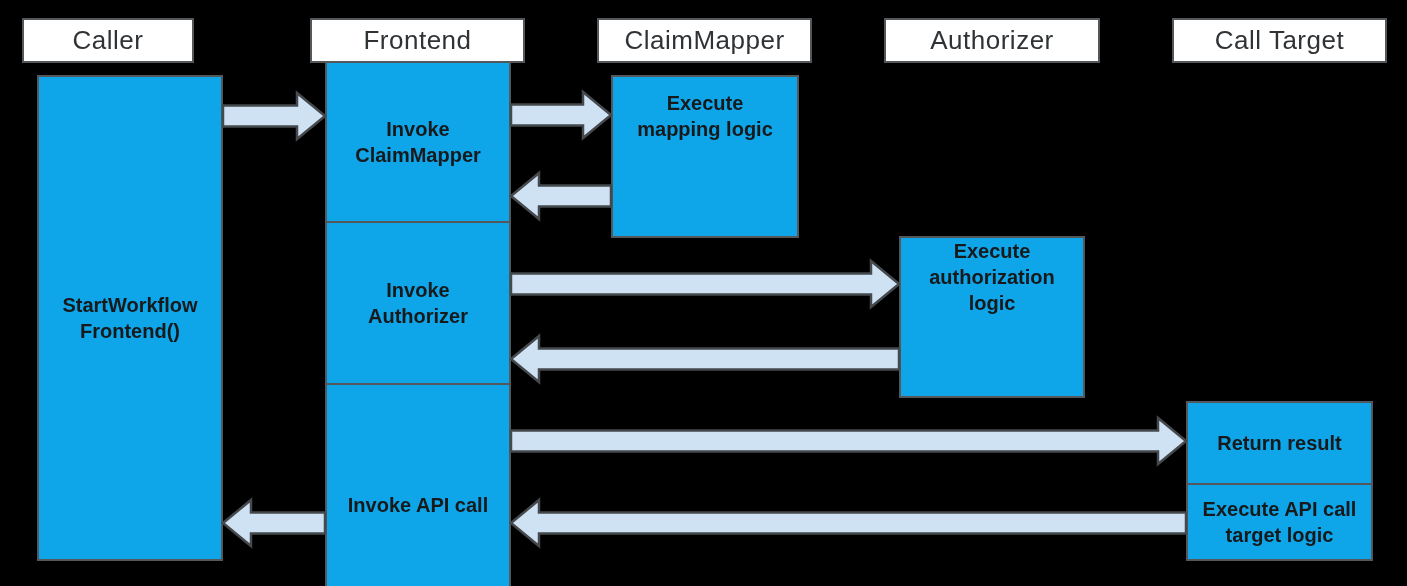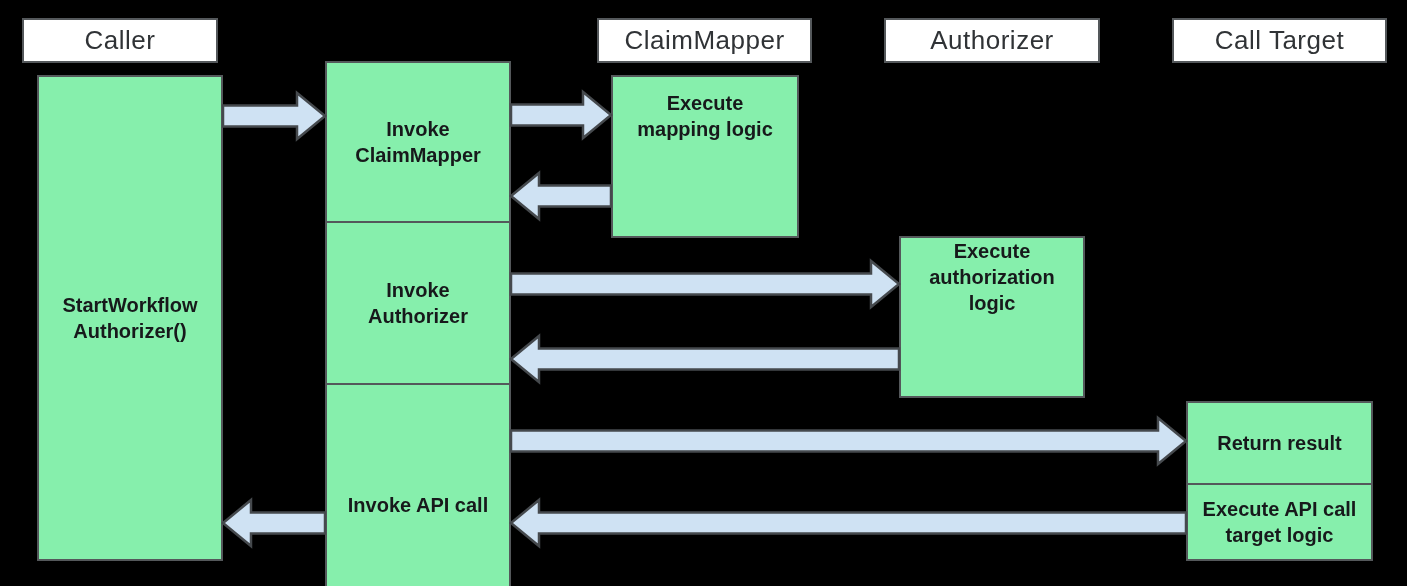--- a/index.html
+++ b/index.html
@@ -28,21 +28,21 @@
     align-items: center;
     justify-content: center;
     font-size: 26px;
     font-weight: 400;
     letter-spacing: 0.5px;
     color: #303336;
     white-space: nowrap;
   }
   .stack {
     position: absolute;
-    background: #86efac;
+    background: #0ea5e9;
     border: 2.5px solid #54585b;
     box-sizing: border-box;
     display: flex;
     flex-direction: column;
   }
   .cell {
     flex: 1 1 auto;
     display: flex;
     align-items: center;
     justify-content: center;
@@ -59,29 +59,30 @@
     white-space: pre-line;
   }
   .fixed-h { flex: 0 0 auto; }
   #arrows svg { position: absolute; overflow: visible; }
 </style>
 </head>
 <body>
 
 <div id="canvas">
 
-  <div class="hdr" style="left:22px;  width:196px;">Caller</div>
+  <div class="hdr" style="left:22px;  width:172px;">Caller</div>
+  <div class="hdr" style="left:310px; width:215px;">Frontend</div>
   <div class="hdr" style="left:597px; width:215px;">ClaimMapper</div>
   <div class="hdr" style="left:884px; width:216px;">Authorizer</div>
   <div class="hdr" style="left:1172px;width:215px;">Call Target</div>
 
   <div class="stack" style="left:37px; top:75px; width:186px; height:486px;">
     <div class="cell">
       <span>StartWorkflow
-Authorizer()</span>
+Frontend()</span>
     </div>
   </div>
 
   <div class="stack" style="left:325px; top:61px; width:186px; height:566px;">
     <div class="cell fixed-h" style="height:158px;">
       <span>Invoke
 ClaimMapper</span>
     </div>
     <div class="cell fixed-h" style="height:162px;">
       <span>Invoke

